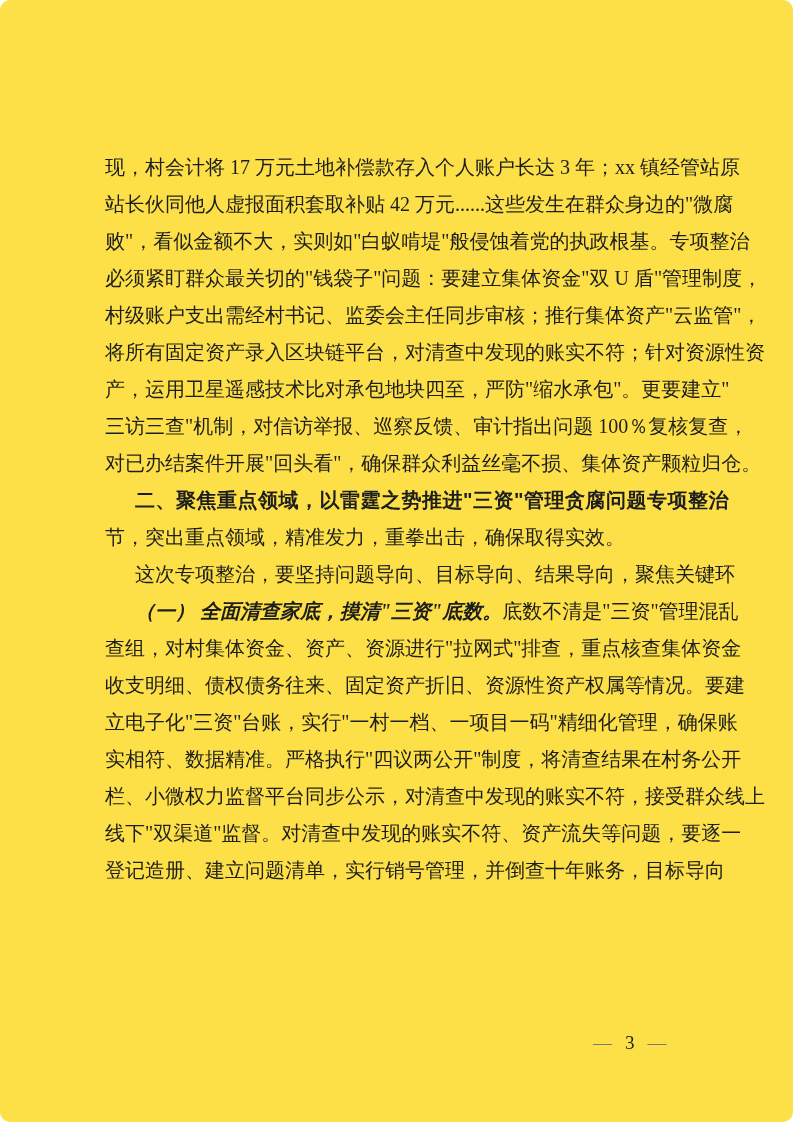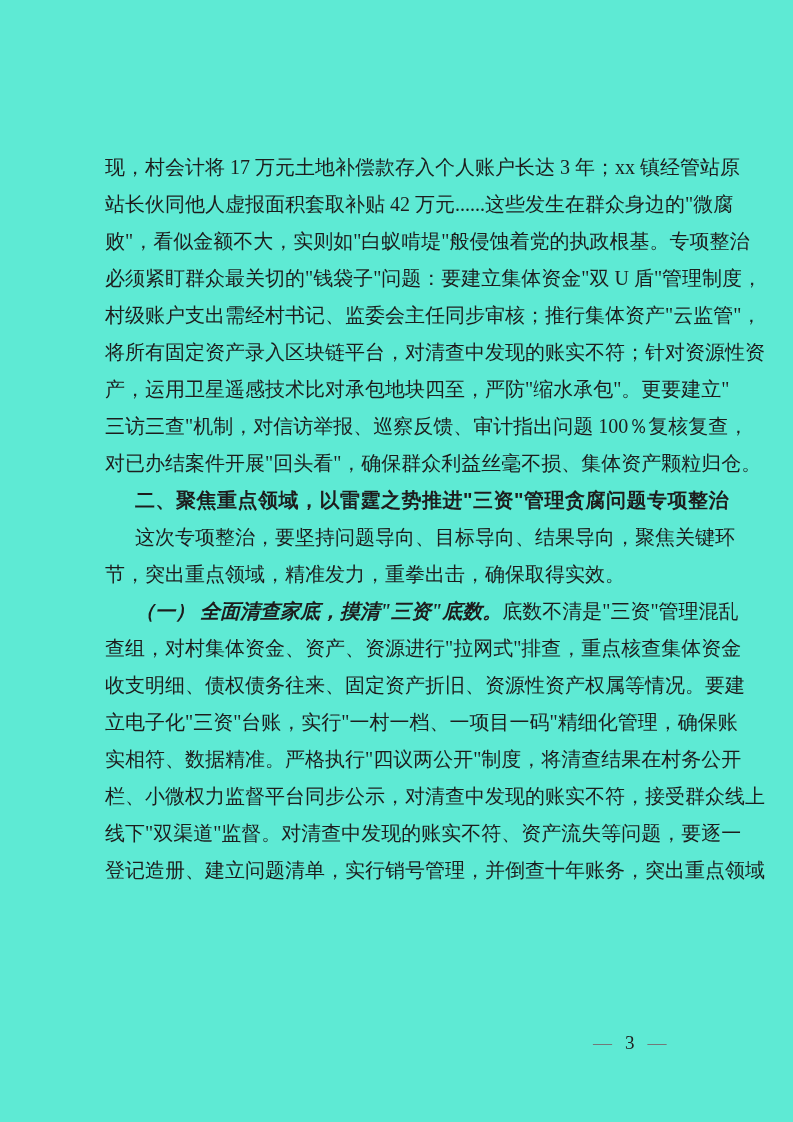--- a/index.html
+++ b/index.html
@@ -4,23 +4,24 @@
 <style>
   html, body {
     margin: 0;
     padding: 0;
     background: #ffffff;
   }
   .page {
     position: relative;
     width: 793px;
     height: 1122px;
-    background: #5eead4;
+    background: #fde047;
     overflow: hidden;
     font-family: "Liberation Serif", "DejaVu Serif", serif;
+    border-radius: 10px;
   }
   .content {
     position: absolute;
     left: 105px;
     top: 149px;
     width: 607px;
     color: #1d1d1d;
     font-size: 20px;
     line-height: 37px;
   }
@@ -67,30 +68,30 @@
       <div class="line"><span class="seg-song">现，村会计将 17 万元土地补偿款存入个人账户长达 3 年；xx 镇经管站原</span></div>
       <div class="line"><span class="seg-song">站长伙同他人虚报面积套取补贴 42 万元......这些发生在群众身边的"微腐</span></div>
       <div class="line"><span class="seg-song">败"，看似金额不大，实则如"白蚁啃堤"般侵蚀着党的执政根基。专项整治</span></div>
       <div class="line"><span class="seg-song">必须紧盯群众最关切的"钱袋子"问题：要建立集体资金"双 U 盾"管理制度，</span></div>
       <div class="line"><span class="seg-song">村级账户支出需经村书记、监委会主任同步审核；推行集体资产"云监管"，</span></div>
       <div class="line"><span class="seg-song">将所有固定资产录入区块链平台，对清查中发现的账实不符；针对资源性资</span></div>
       <div class="line"><span class="seg-song">产，运用卫星遥感技术比对承包地块四至，严防"缩水承包"。更要建立"</span></div>
       <div class="line"><span class="seg-song">三访三查"机制，对信访举报、巡察反馈、审计指出问题 100％复核复查，</span></div>
       <div class="line last"><span class="seg-song">对已办结案件开展"回头看"，确保群众利益丝毫不损、集体资产颗粒归仓。</span></div>
       <div class="line indent last"><span class="seg-hei">二、聚焦重点领域，以雷霆之势推进"三资"管理贪腐问题专项整治</span></div>
+      <div class="line last"><span class="seg-song">节，突出重点领域，精准发力，重拳出击，确保取得实效。</span></div>
       <div class="line indent"><span class="seg-song">这次专项整治，要坚持问题导向、目标导向、结果导向，聚焦关键环</span></div>
-      <div class="line last"><span class="seg-song">节，突出重点领域，精准发力，重拳出击，确保取得实效。</span></div>
       <div class="line indent"><span class="seg-kai">（一） 全面清查家底，摸清"三资"底数。</span><span class="seg-song">底数不清是"三资"管理混乱</span></div>
       <div class="line"><span class="seg-song">查组，对村集体资金、资产、资源进行"拉网式"排查，重点核查集体资金</span></div>
       <div class="line"><span class="seg-song">收支明细、债权债务往来、固定资产折旧、资源性资产权属等情况。要建</span></div>
       <div class="line"><span class="seg-song">立电子化"三资"台账，实行"一村一档、一项目一码"精细化管理，确保账</span></div>
       <div class="line"><span class="seg-song">实相符、数据精准。严格执行"四议两公开"制度，将清查结果在村务公开</span></div>
       <div class="line"><span class="seg-song">栏、小微权力监督平台同步公示，对清查中发现的账实不符，接受群众线上</span></div>
       <div class="line"><span class="seg-song">线下"双渠道"监督。对清查中发现的账实不符、资产流失等问题，要逐一</span></div>
-      <div class="line"><span class="seg-song">登记造册、建立问题清单，实行销号管理，并倒查十年账务，突出重点领域</span></div>
+      <div class="line"><span class="seg-song">登记造册、建立问题清单，实行销号管理，并倒查十年账务，目标导向</span></div>
     </div>
 
   <div class="page-number">
     <span class="dash">—</span>
     <span class="num">3</span>
     <span class="dash">—</span>
   </div>
 
 </div>
 

